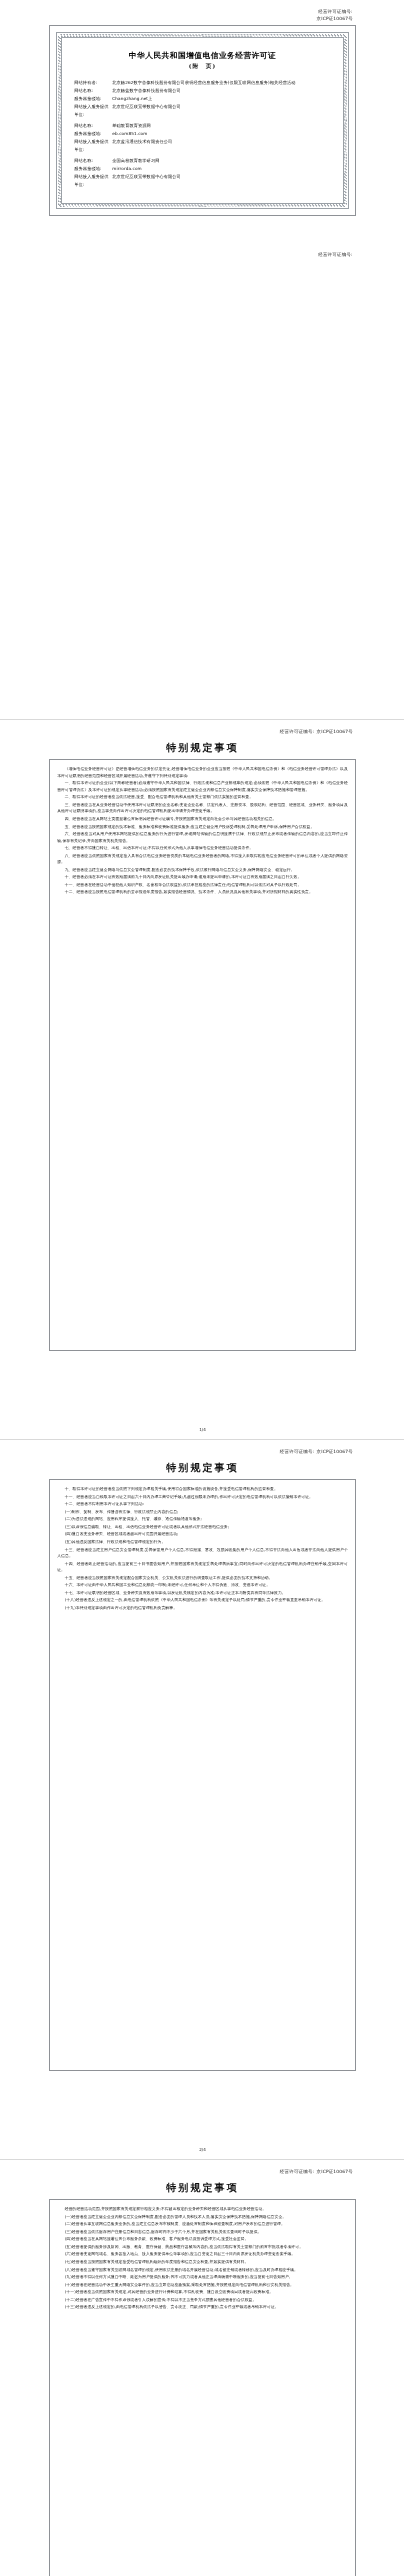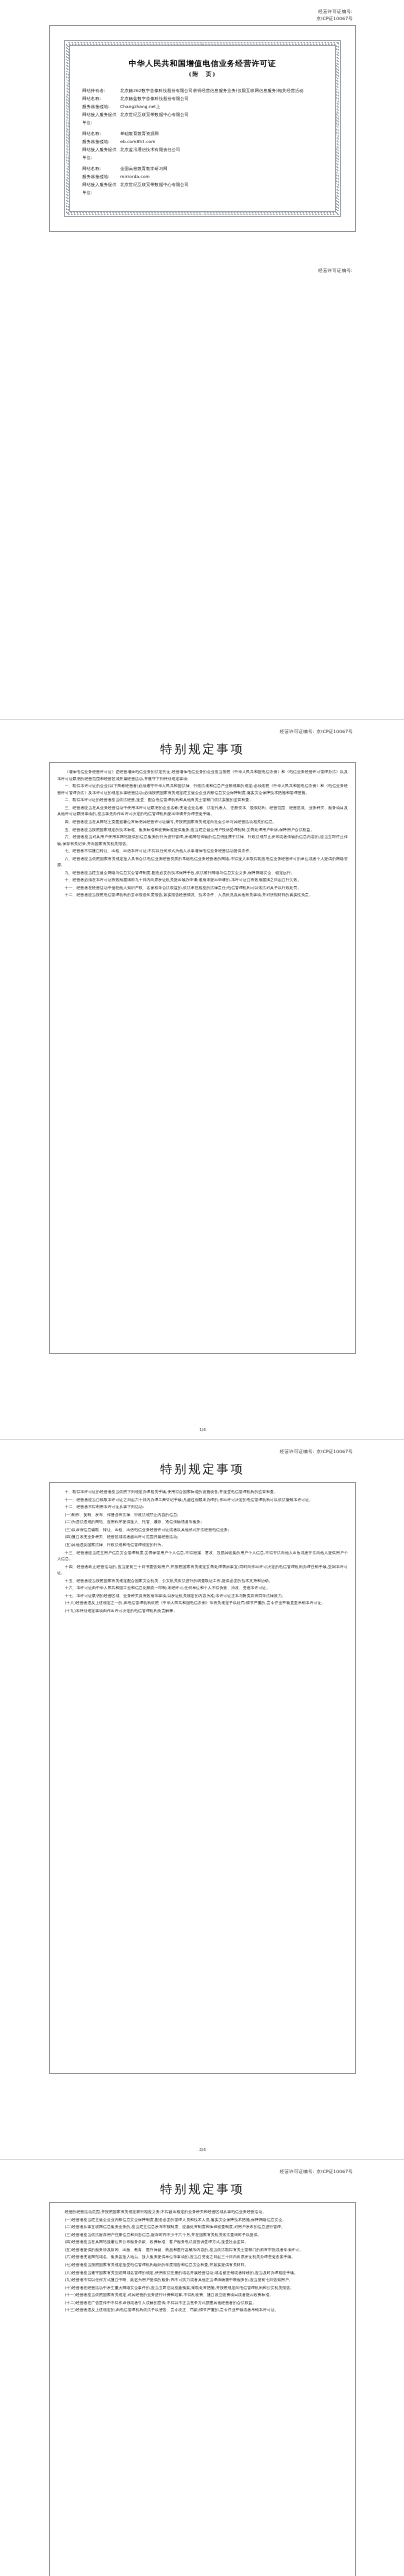--- a/index.html
+++ b/index.html
@@ -51,21 +51,21 @@
   }
   .cert-head.right-block {
     flex-direction: column;
     align-items: flex-end;
   }
 
   
   .cert-outer {
     margin-top: 2.1px;
     border: 1px solid #8e9196;
-    padding: 14px;
+    padding: 6px;
     background: #ffffff;
   }
   .cert-band {
     border: 0.5px solid #9aa0a6;
     padding: 1px;
   }
   .cert-orn {
     border: 3.6px solid #b7bcc2;
     border-image: repeating-linear-gradient(
         45deg,
@@ -115,22 +115,22 @@
     flex: 1 1 auto;
     letter-spacing: 0.1px;
     word-break: break-all;
   }
   .cert-gap { height: 3.1px; }
 
   
   .sp-title {
     text-align: center;
     font-family: "DejaVu Serif", "Liberation Serif", serif;
-    font-weight: normal;
-    font-size: 12px;
+    font-weight: bold;
+    font-size: 10px;
     letter-spacing: 2.1px;
     margin: 5.2px 0 4.1px 0;
   }
   .sp-box {
     border: 0.5px solid #8e9196;
     padding: 6.2px 7.2px 7.2px 7.2px;
     min-height: 592px;
     box-sizing: border-box;
   }
   .sp-p {

